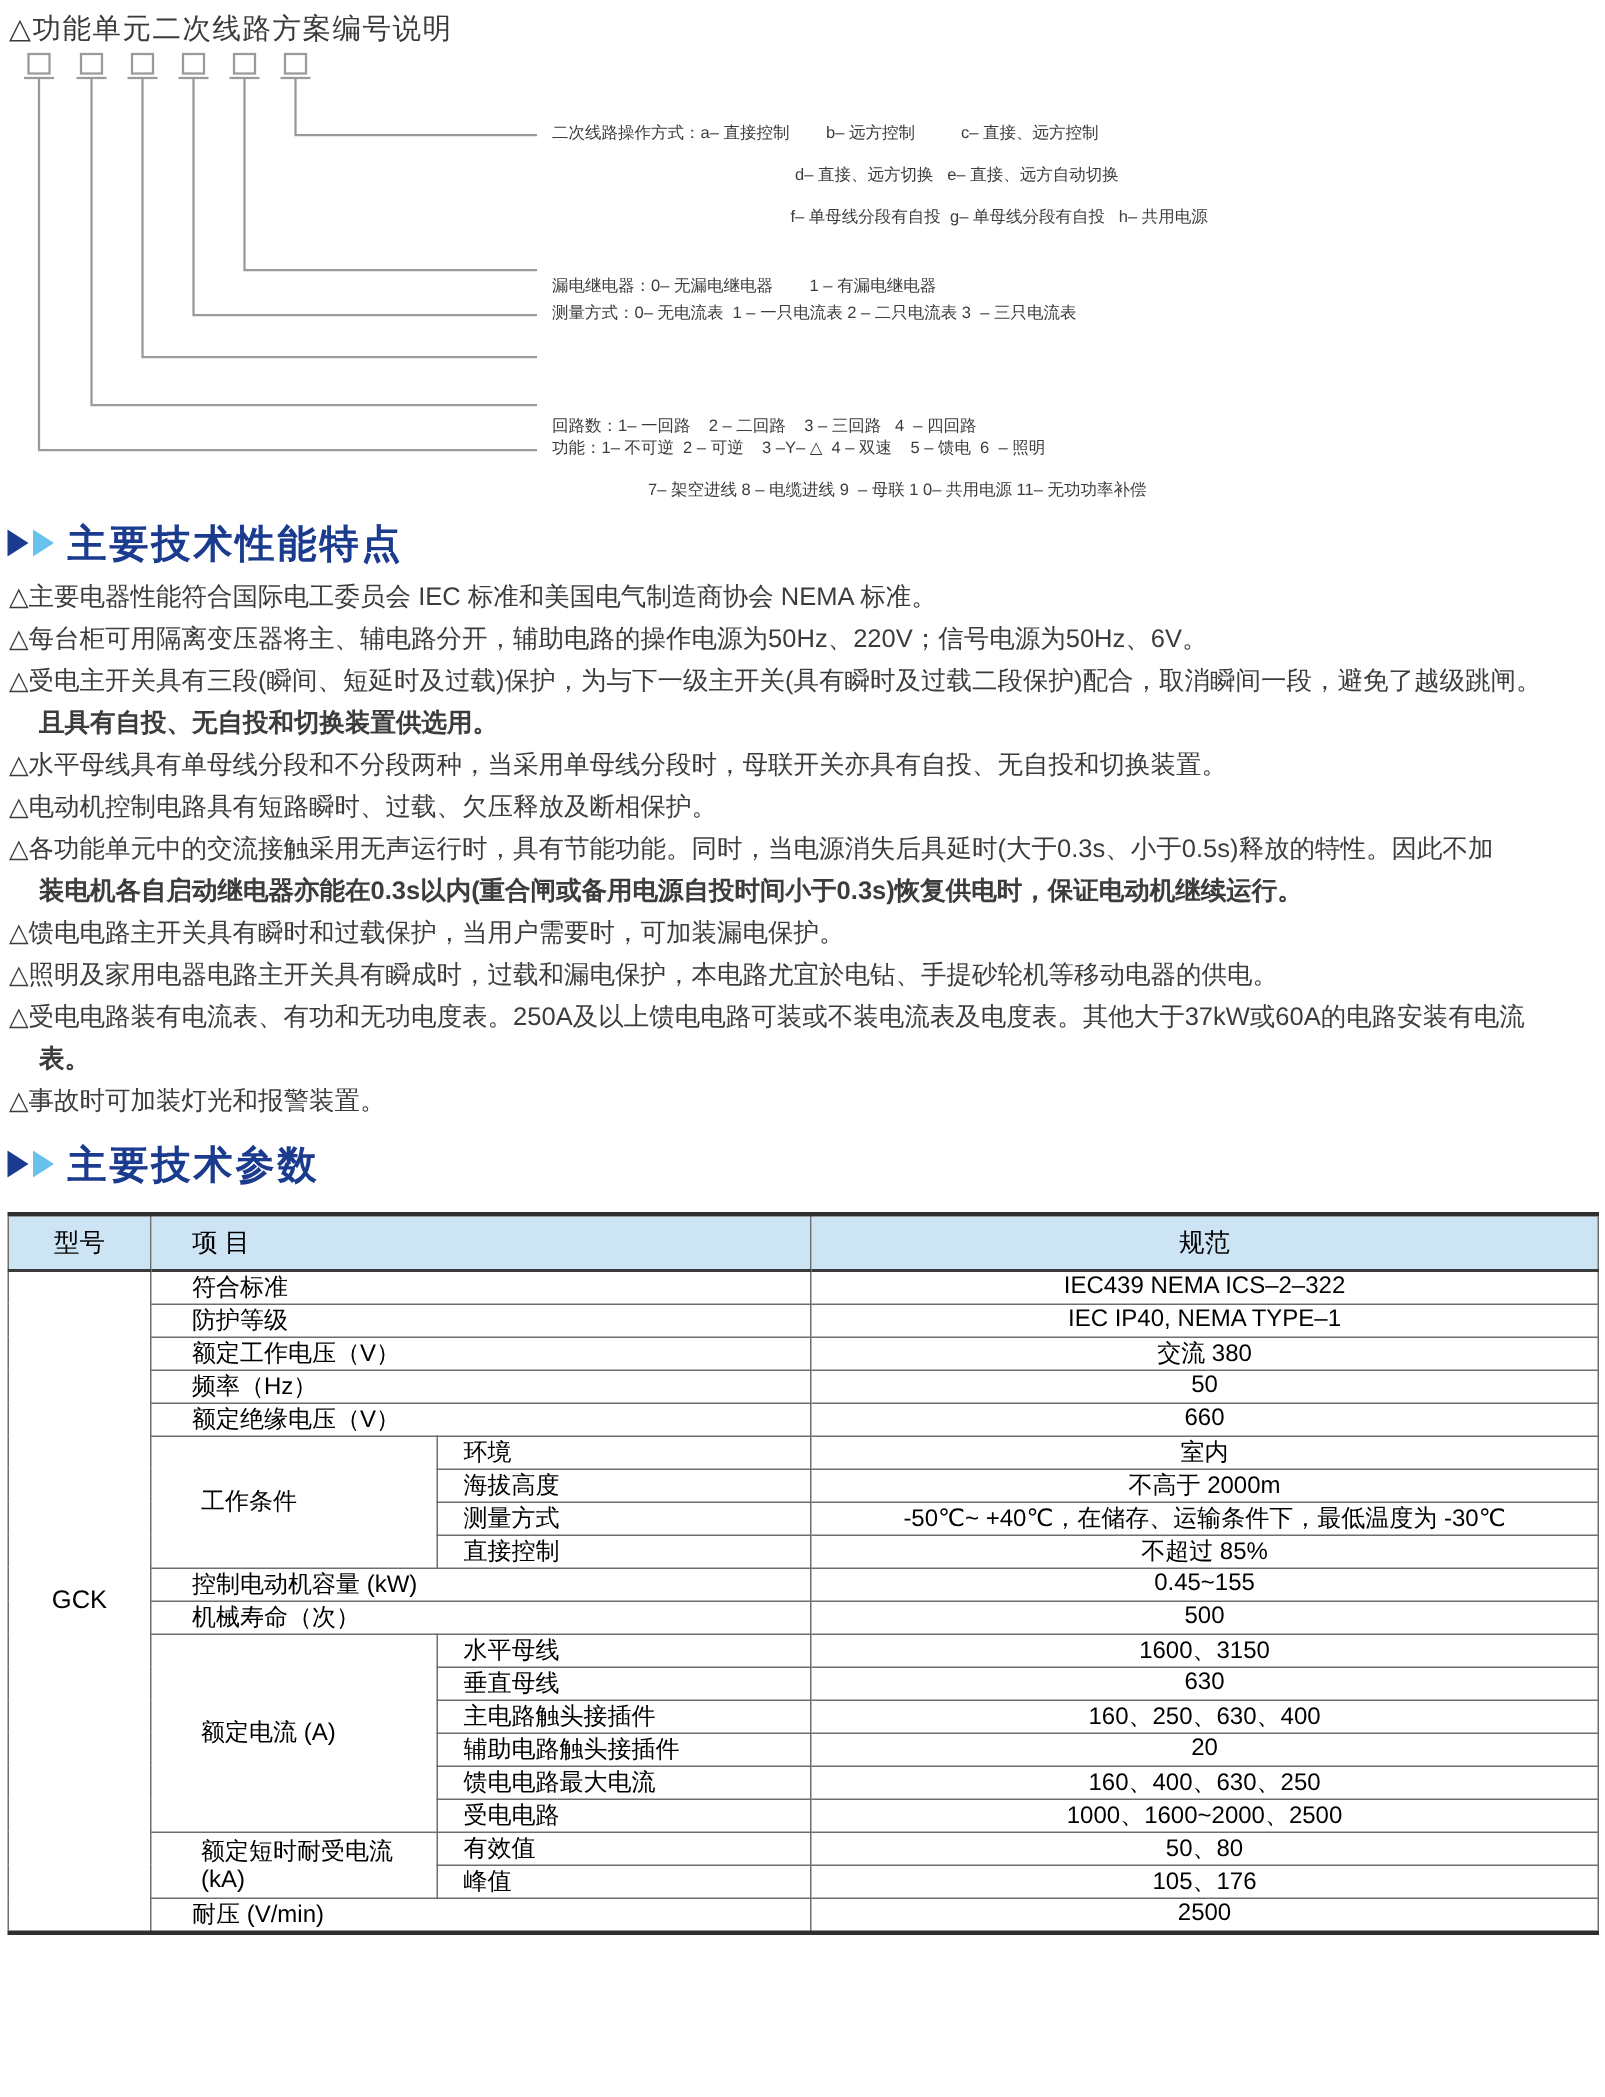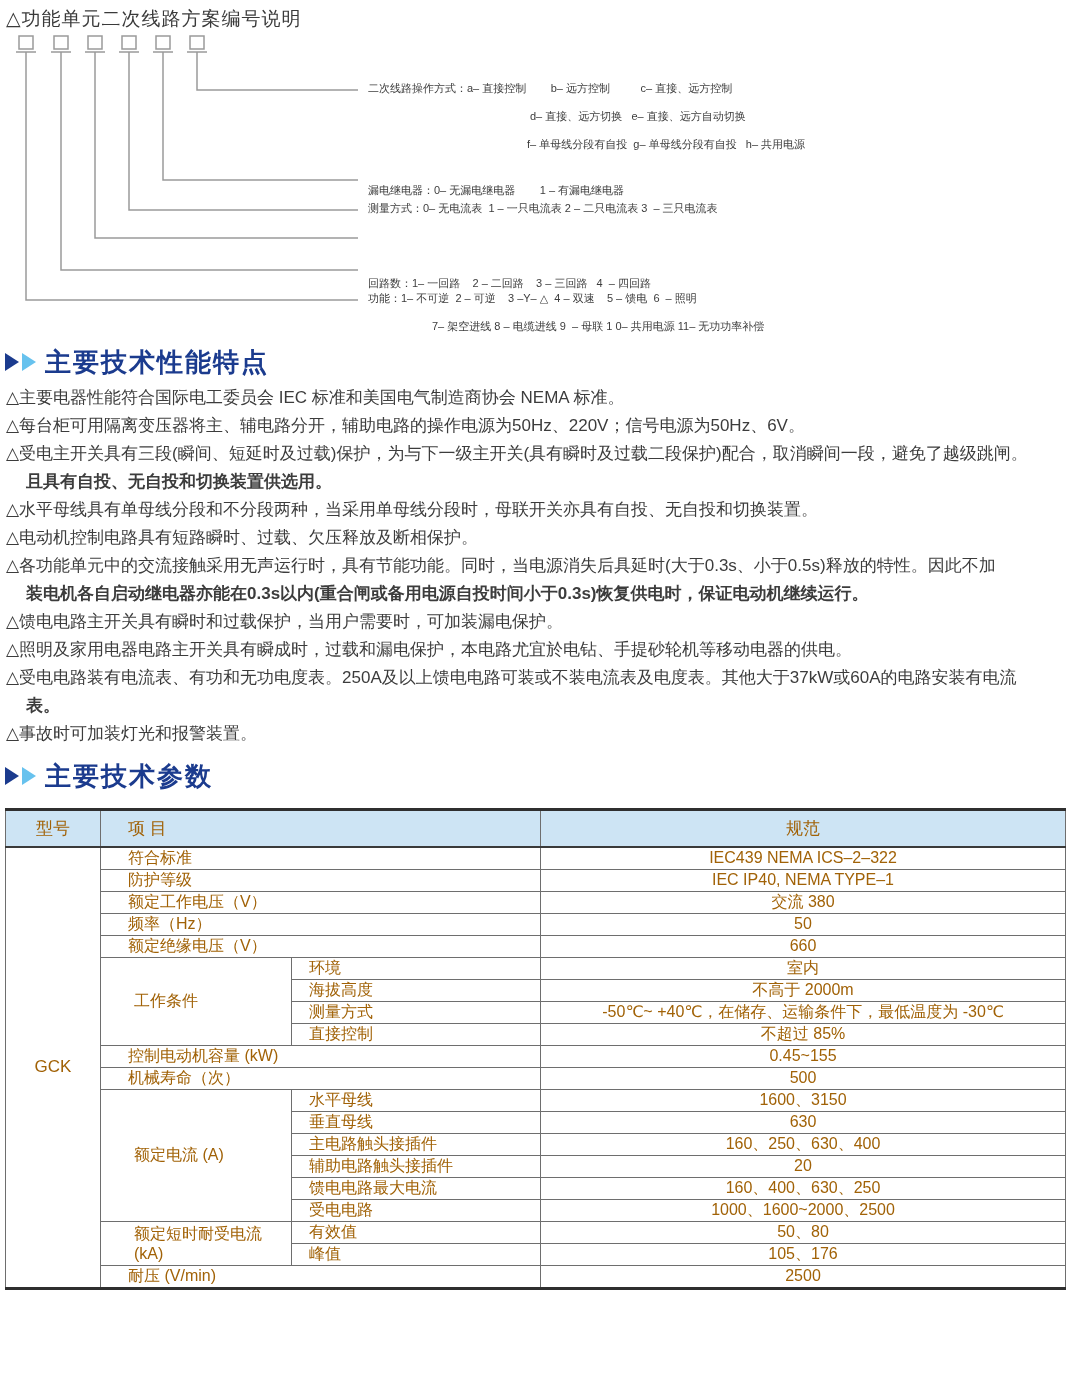--- a/index.html
+++ b/index.html
@@ -17,21 +17,21 @@
   .tri.light{border-left-color:#67c2ee;margin-left:3px;}
   .section-heading .txt{margin-left:9px;font-size:26px;font-weight:bold;color:#1b3b8e;letter-spacing:2px;}
 
   
   #features{position:absolute;left:6px;top:384px;width:1060px;}
   .feature-line{font-size:17px;line-height:28px;height:28px;white-space:nowrap;color:#3c3c3c;}
   .feature-line.indent{padding-left:20px;font-weight:bold;}
 
   
   #param-table{position:absolute;left:5px;top:808px;width:1060px;height:476px;
-               border-collapse:collapse;table-layout:fixed;font-size:16px;color:#a16207;}
+               border-collapse:collapse;table-layout:fixed;font-size:16px;color:#000000;}
   #param-table{border-top:3px solid #2f2f2f;border-bottom:3px solid #2f2f2f;}
   #param-table th,#param-table td{border:1px solid #6e6e6e;padding:0;font-weight:normal;overflow:hidden;}
   #param-table tr.head{height:37px;background:#cde4f4;}
   #param-table tr.head th{border-bottom:2px solid #3a3a3a;font-size:17px;}
   #param-table td.item,#param-table th.item{text-align:left;padding-left:27px;}
   #param-table td.sub{text-align:left;padding-left:17px;}
   #param-table td.spec,#param-table th.spec{text-align:center;}
   #param-table th.model,#param-table td.model{text-align:center;font-size:17px;}
   #param-table td.group{text-align:left;padding-left:33px;vertical-align:middle;}
 </style>

